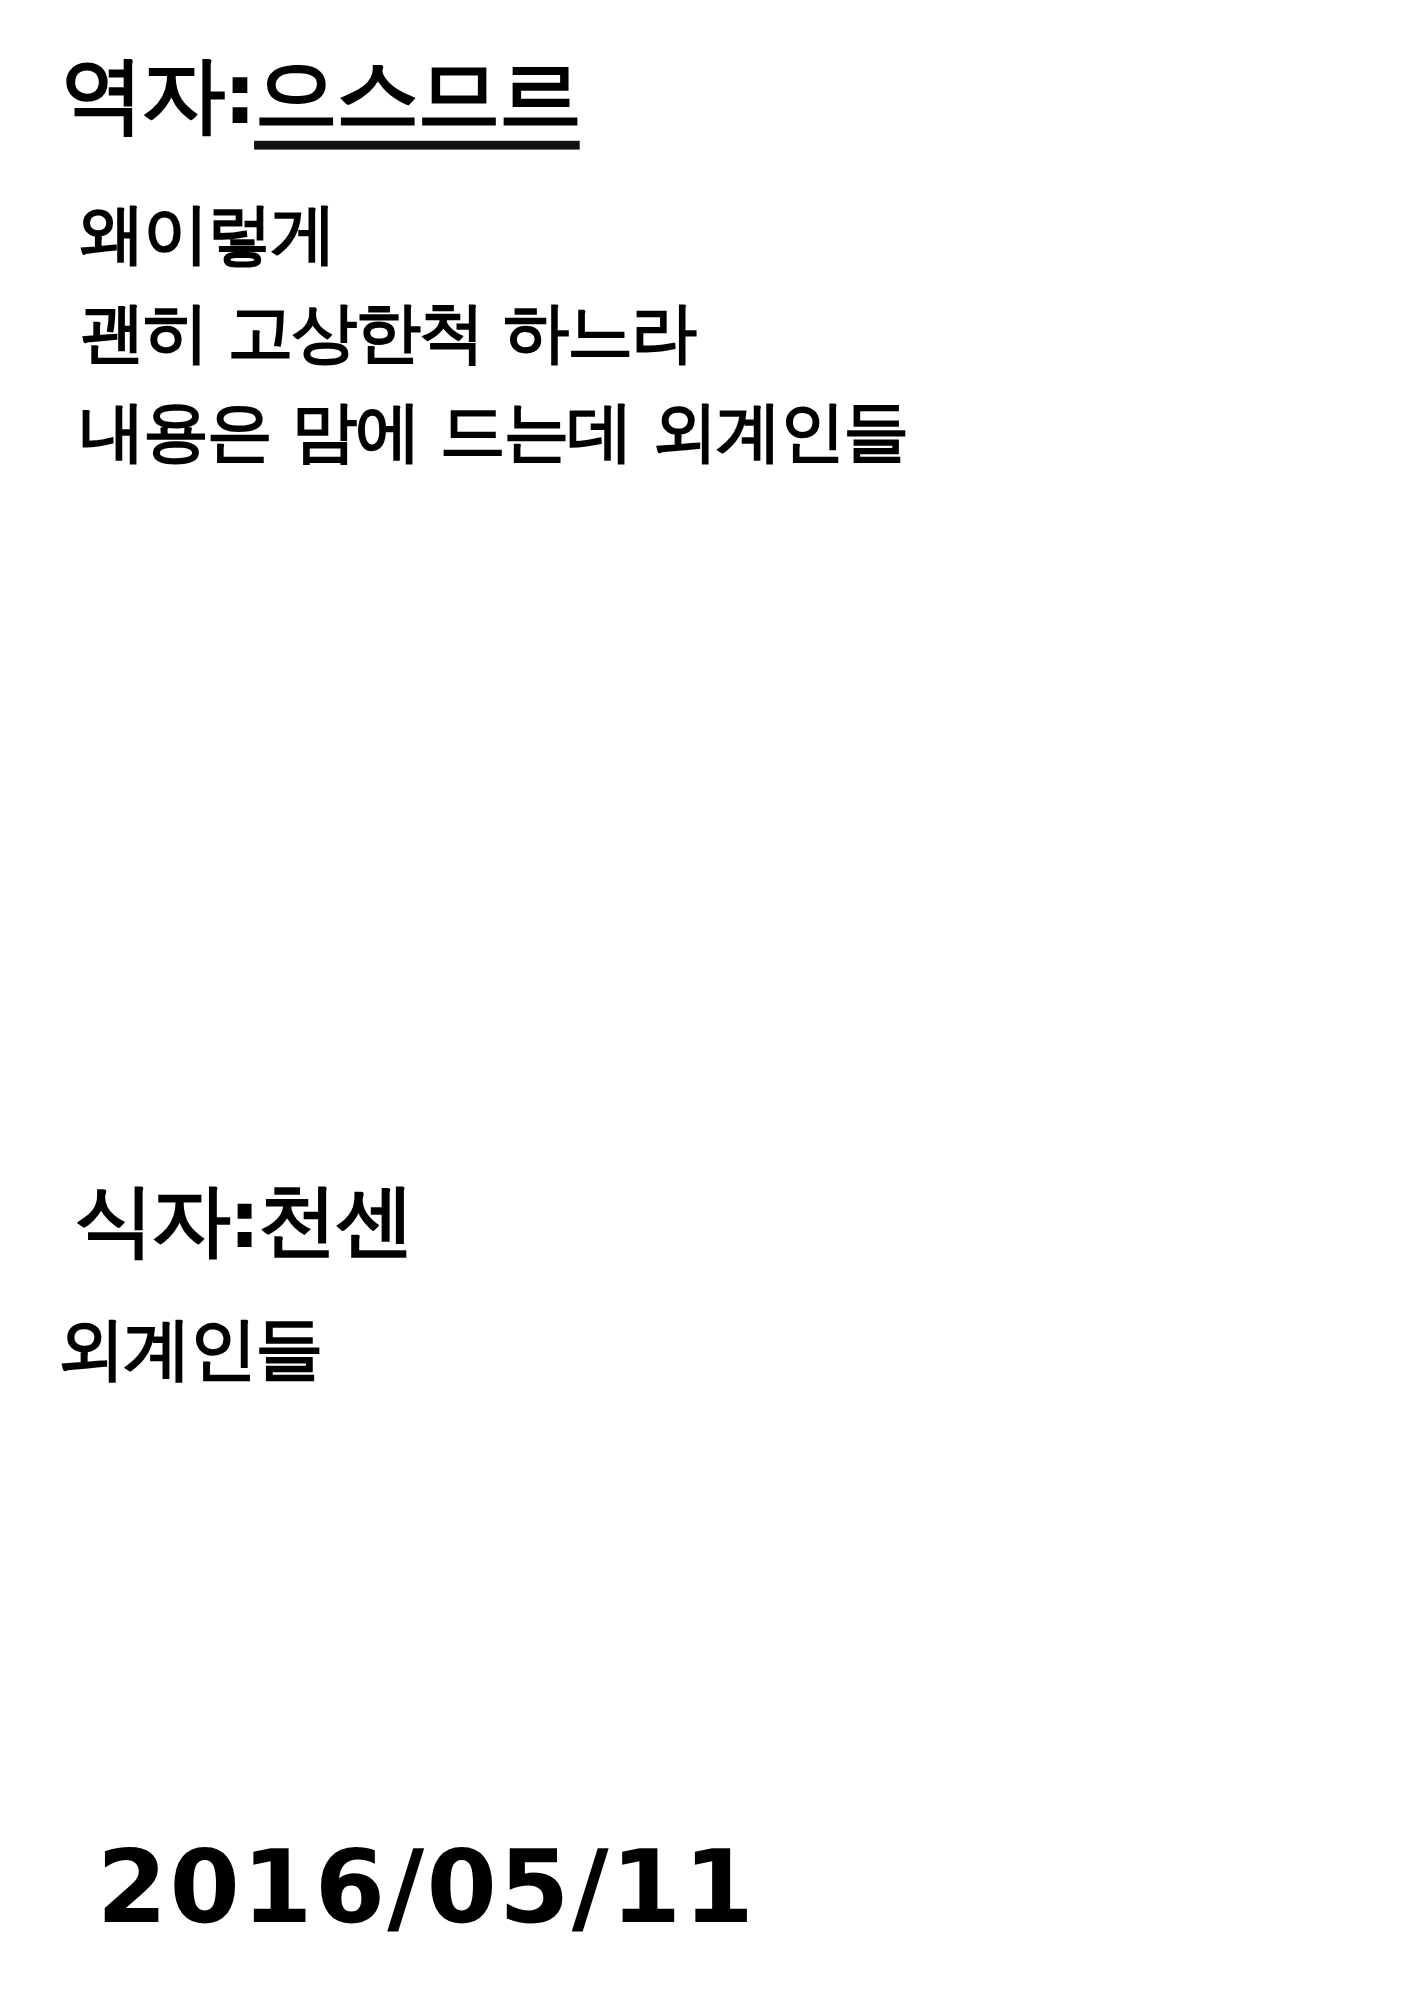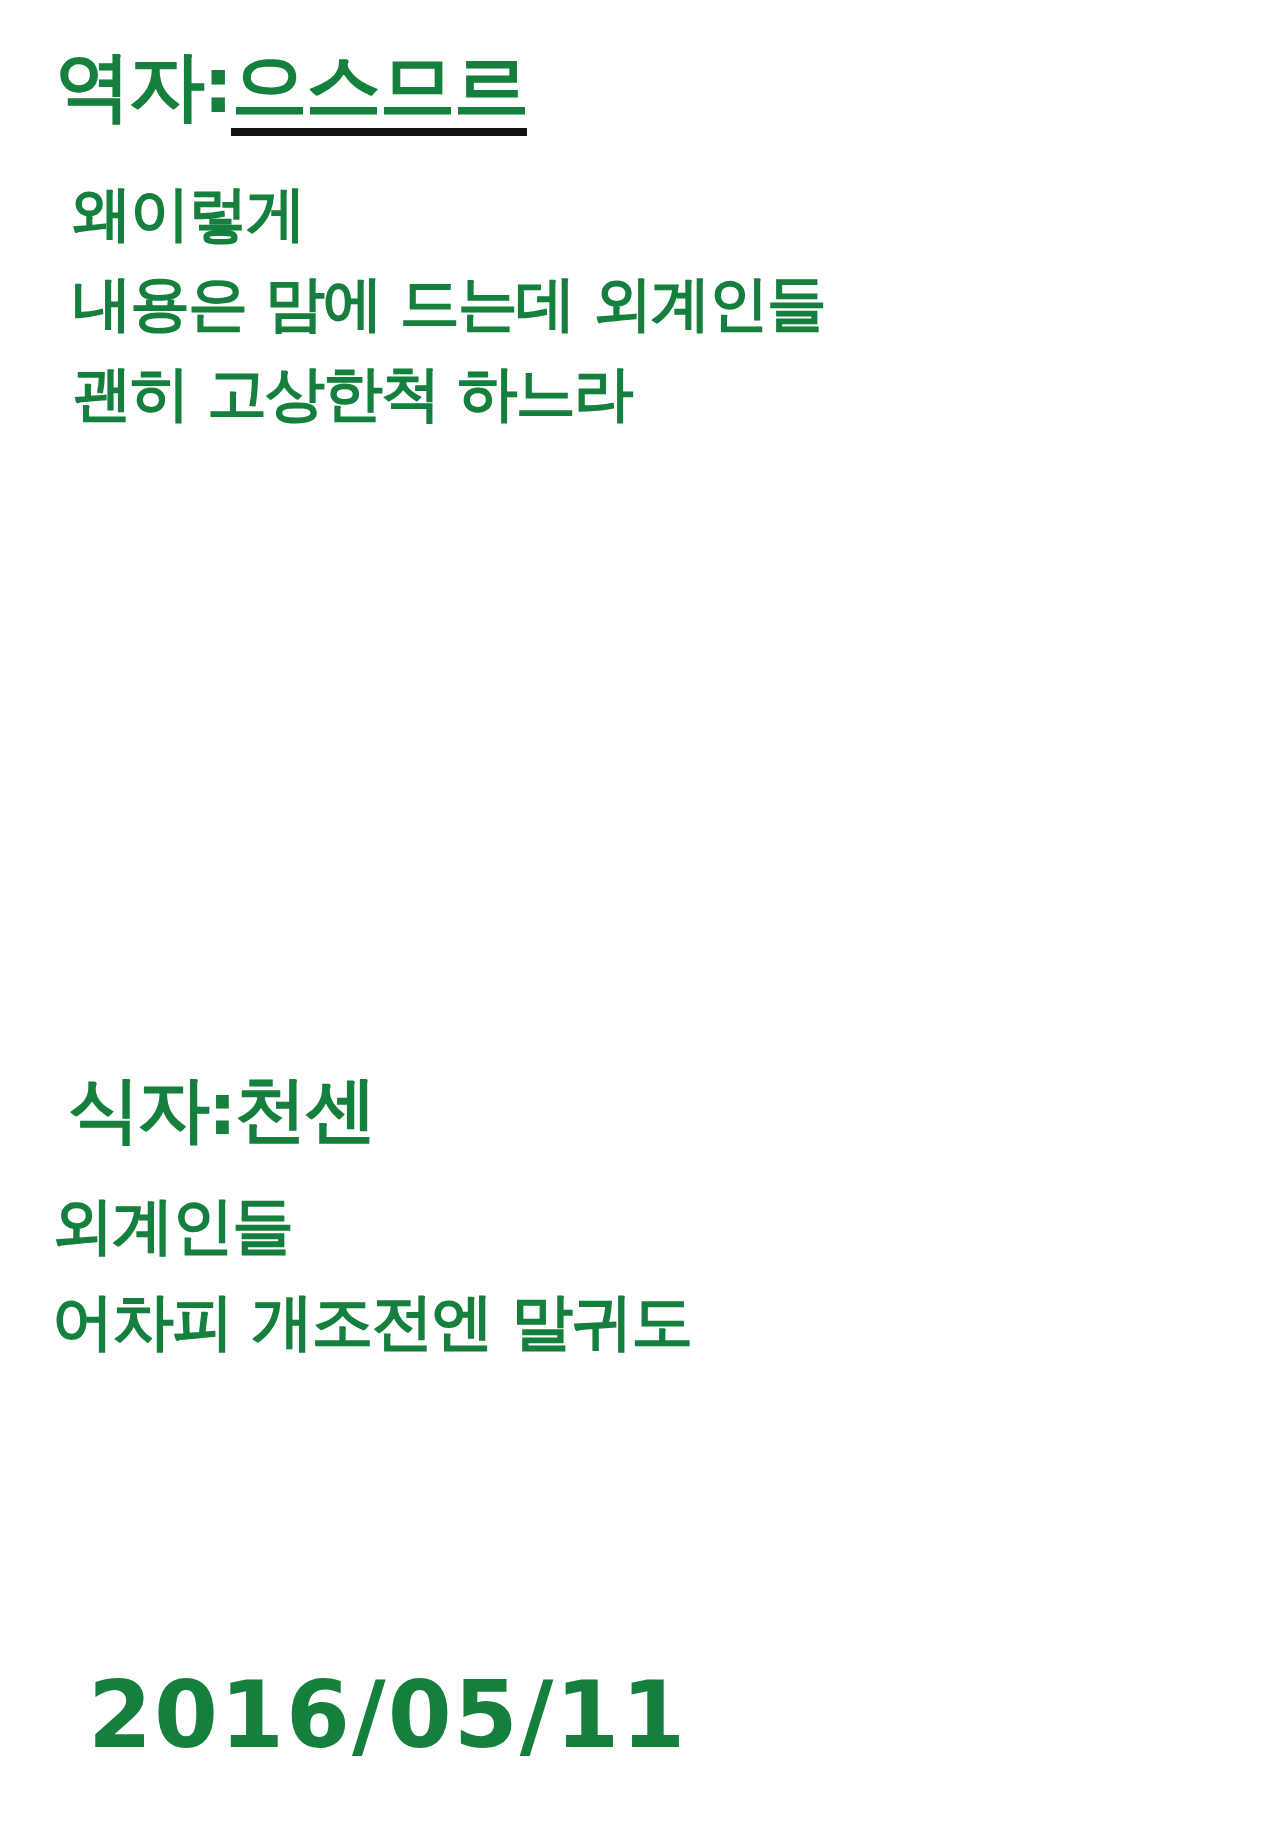--- a/index.html
+++ b/index.html
@@ -13,21 +13,21 @@
     height: 1824px;
     background: #ffffff;
     overflow: hidden;
     font-family: "DejaVu Sans", sans-serif;
     color: #121212;
   }
   .block {
     position: absolute;
     white-space: nowrap;
     font-weight: bold;
-    color: #15803d;
+    color: #000000;
   }
   .translator-title {
     left: 55px;
     top: 38px;
     font-size: 76px;
     line-height: 1.25;
     letter-spacing: -2px;
   }
   .translator-title .underlined {
     display: inline-block;
@@ -73,28 +73,27 @@
 <body>
 
 <div class="page">
 
   <div class="block translator-title">
     <span>역자:</span><span class="underlined">으스므르</span>
   </div>
 
   <div class="block translator-afterword">
     <div class="line">왜이렇게</div>
+    <div class="line">괜히 고상한척 하느라</div>
     <div class="line">내용은 맘에 드는데 외계인들</div>
-    <div class="line">괜히 고상한척 하느라</div>
   </div>
 
   <div class="block typesetter-title">
     <span>식자:</span><span>천센</span>
   </div>
 
   <div class="block typesetter-afterword">
     <div class="line">외계인들</div>
-    <div class="line">어차피 개조전엔 말귀도</div>
   </div>
 
   <div class="block date-line">2016/05/11</div>
 
 </div>
 
 </body></html>

